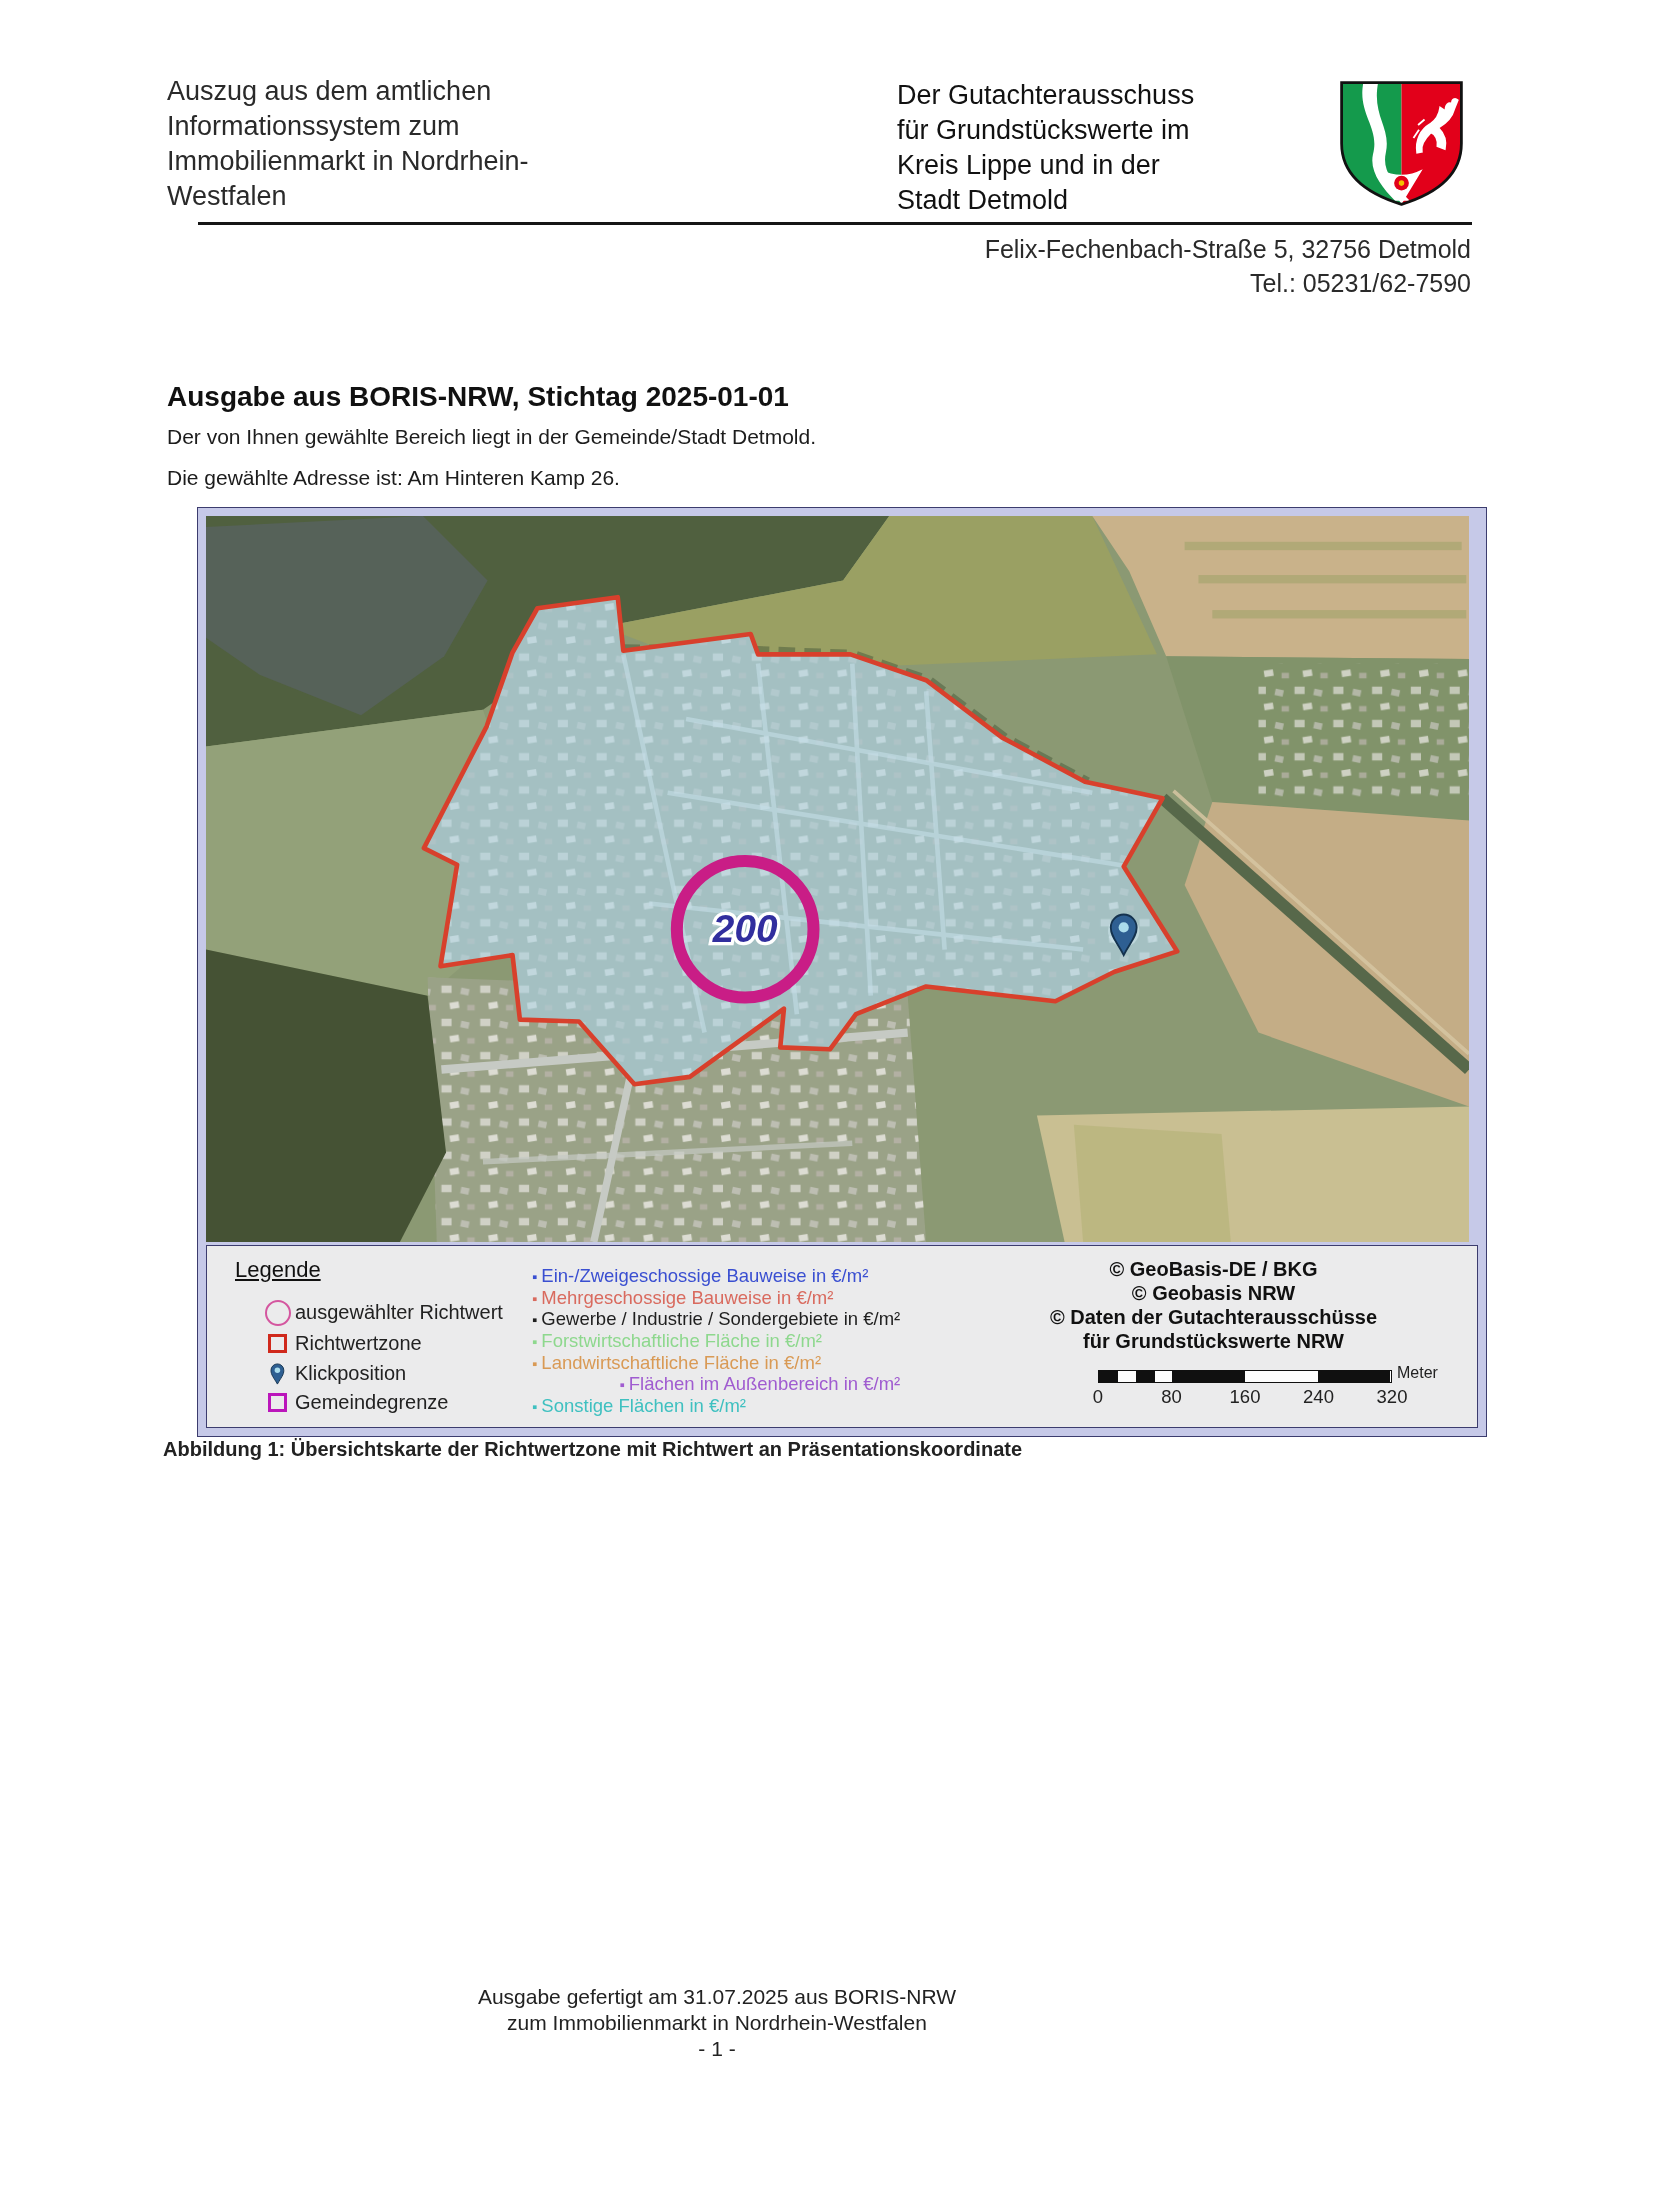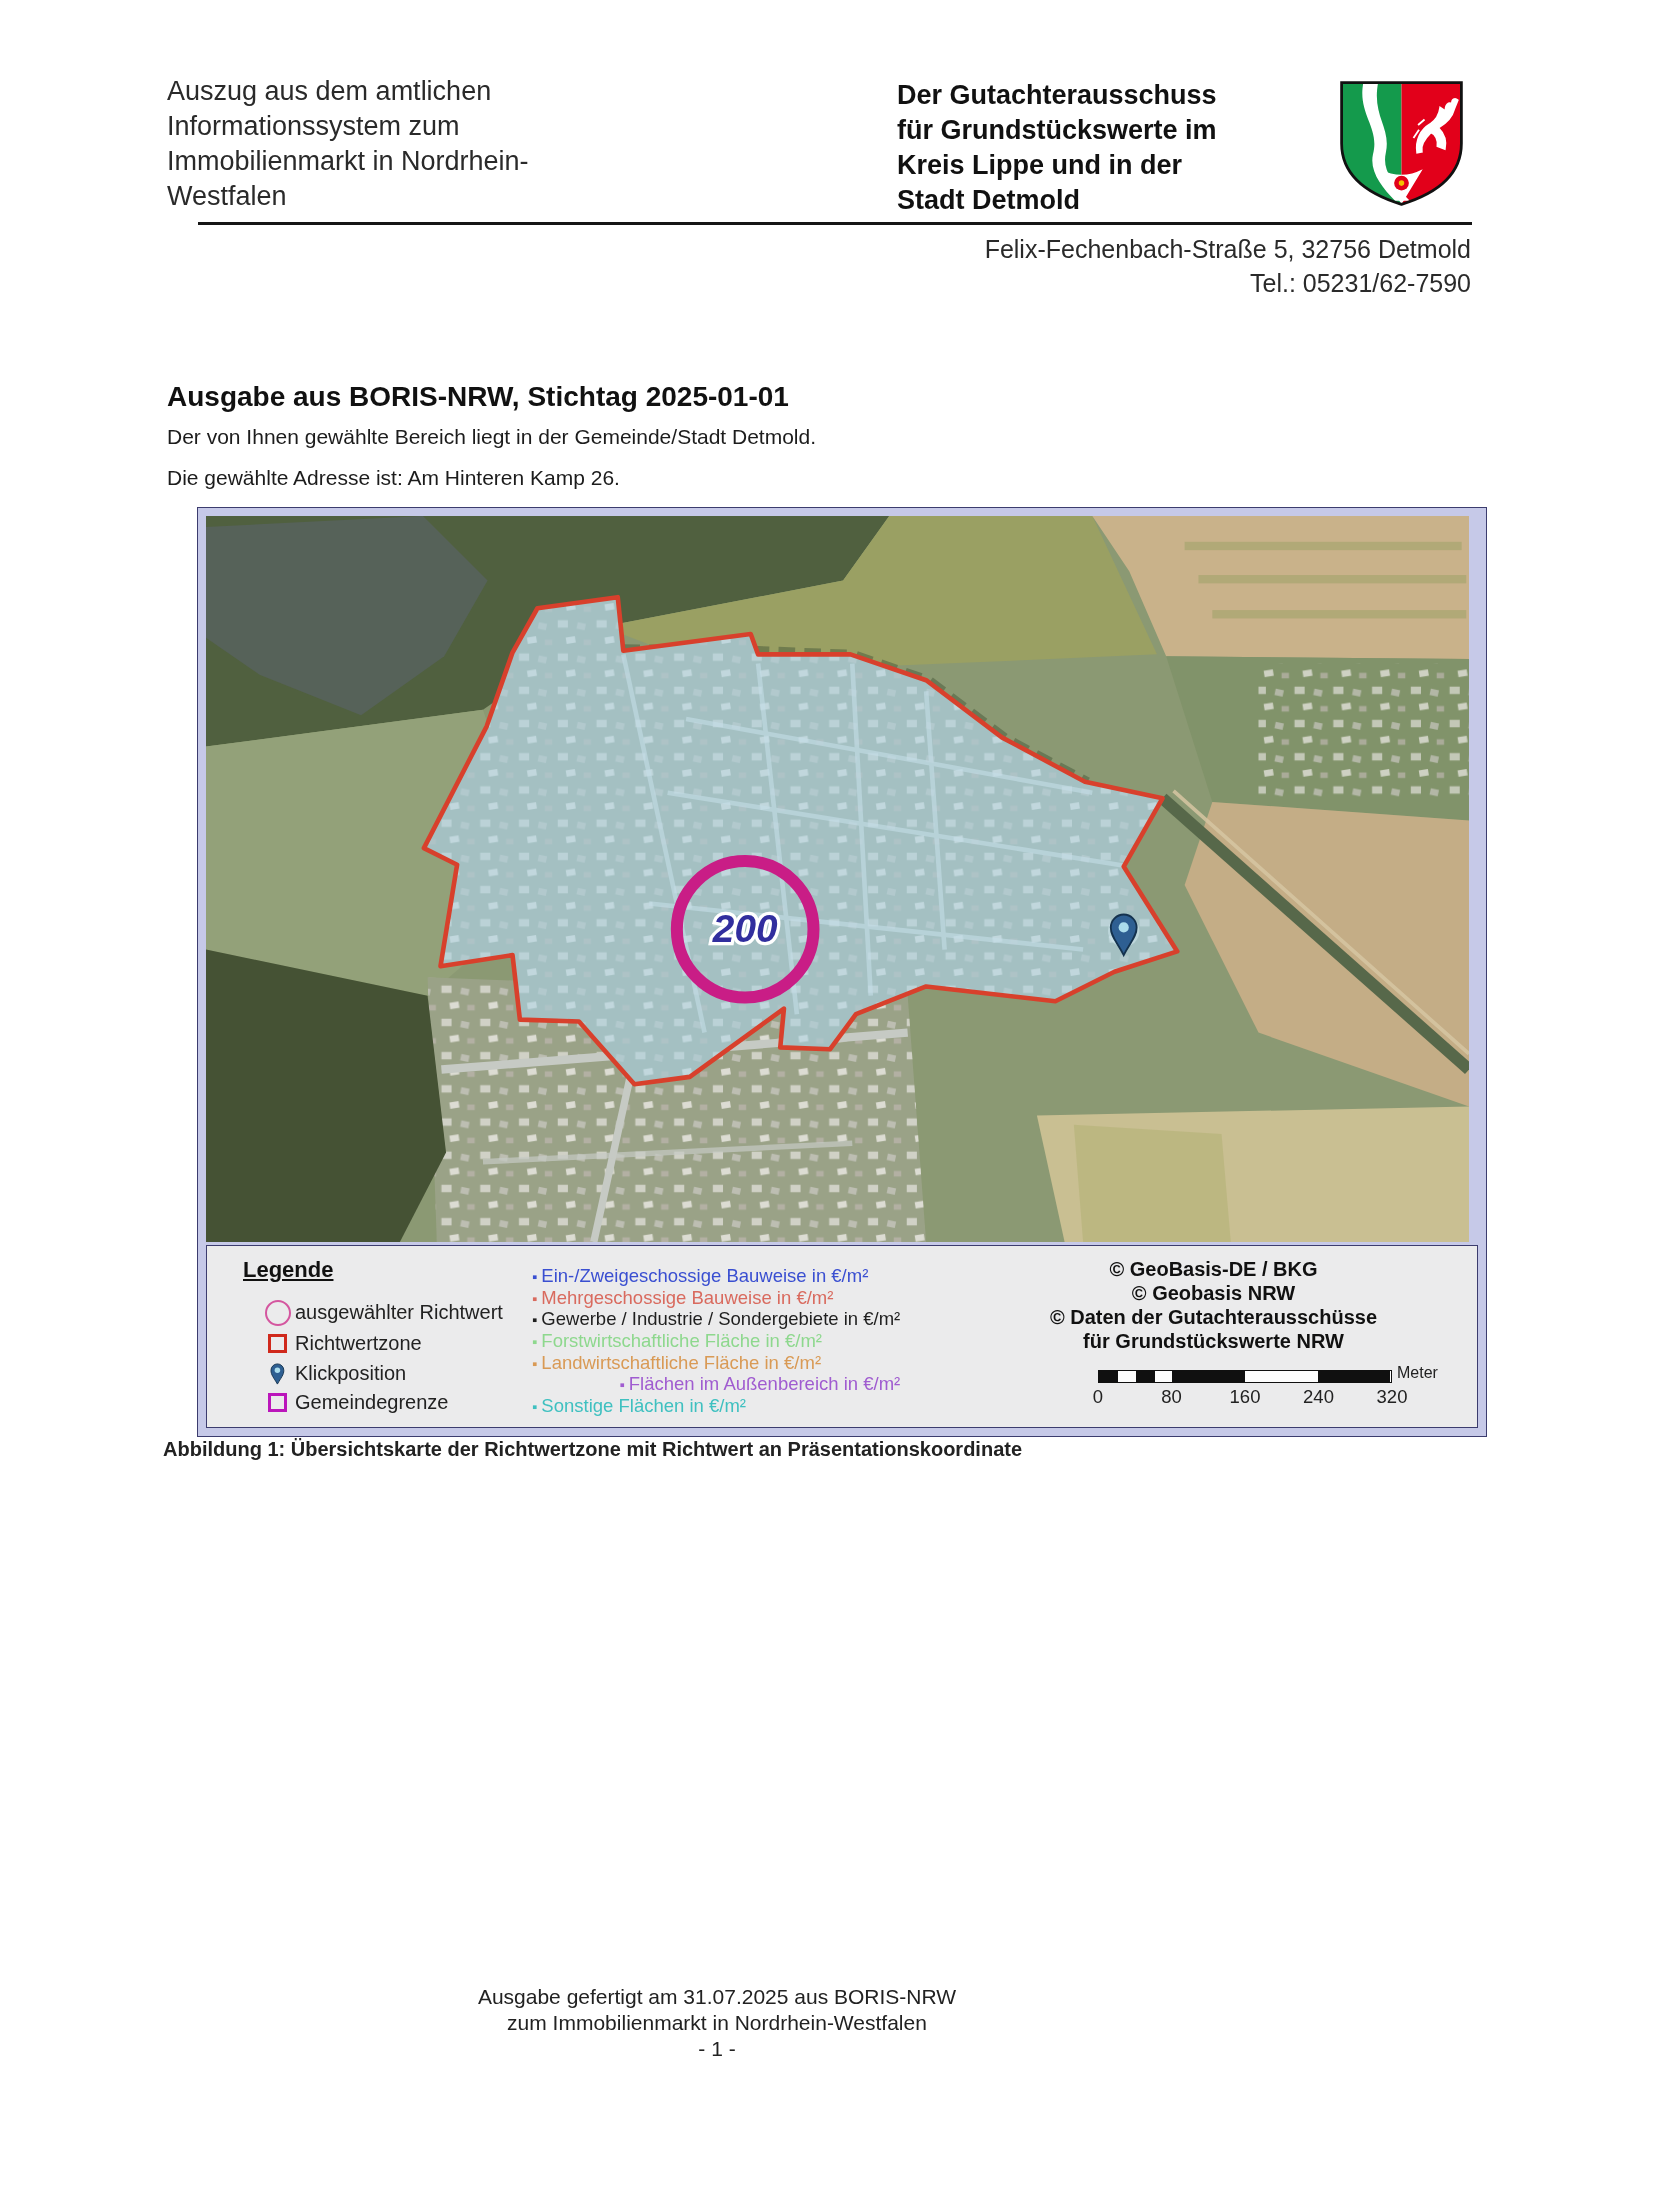--- a/index.html
+++ b/index.html
@@ -5,38 +5,38 @@
   html,body { margin:0; padding:0; background:#888; }
   .page {
     position:relative; width:1667px; height:2202px; margin:0 auto;
     background:#ffffff; overflow:hidden;
     font-family:"Liberation Sans", sans-serif; color:#1c1c1c;
   }
   .abs { position:absolute; }
 
   
   .hleft  { left:167px; top:74px;  font-size:27px; line-height:35px; color:#2a2a2a; }
-  .hright { left:897px; top:78px;  font-size:27px; line-height:35px; font-weight:bold; color:#111; }
+  .hright { left:897px; top:78px;  font-size:27px; line-height:35px; font-weight:normal; color:#111; }
   .logo   { left:1336px; top:79px; width:131px; height:129px; }
   .rule   { left:198px; top:222px; width:1274px; height:2.8px; background:#161616; }
   .addr   { left:831px; top:232px; width:640px; text-align:right; font-size:25px; line-height:34px; color:#2a2a2a; }
 
   
   .title  { left:167px; top:381px; font-size:28px; font-weight:bold; color:#111; }
   .p1     { left:167px; top:425px; font-size:21px; }
   .p2     { left:167px; top:466px; font-size:21px; }
 
   
   .mapbox { left:197px; top:507px; width:1272px; border:1.8px solid #3c3c6e;
             background:#c6c9e8; padding:8px; box-sizing:content-box; }
   .aerial { display:block; width:1263px; height:726px; }
   .legendpanel { position:relative; margin-top:2.8px; height:183px; background:#ebebec;
                  border:1.8px solid #3c3c6e; box-sizing:border-box; overflow:hidden; }
 
-  .lg-head { left:36px; top:11px; font-size:22px; font-weight:bold;
+  .lg-head { left:28px; top:11px; font-size:22px; font-weight:normal;
              text-decoration:underline; color:#111; }
   .lg-row  { display:flex; align-items:center; gap:0; position:absolute; left:53px; height:29.5px; }
   .lg-ico  { width:35px; display:flex; justify-content:center; align-items:center; }
   .lg-row span.lbl { font-size:20px; color:#222; }
   .ico-circle { width:22px; height:22px; border:2.8px solid #d4569f; border-radius:50%; }
   .ico-sq-red { width:13px; height:13px; border:3.7px solid #d0291c; }
   .ico-sq-mag { width:13px; height:13px; border:3.7px solid #bb16bb; }
 
   .lg-list { left:325px; top:20px; list-style:none; margin:0; padding:0;
              font-size:18.5px; line-height:20.7px; }

